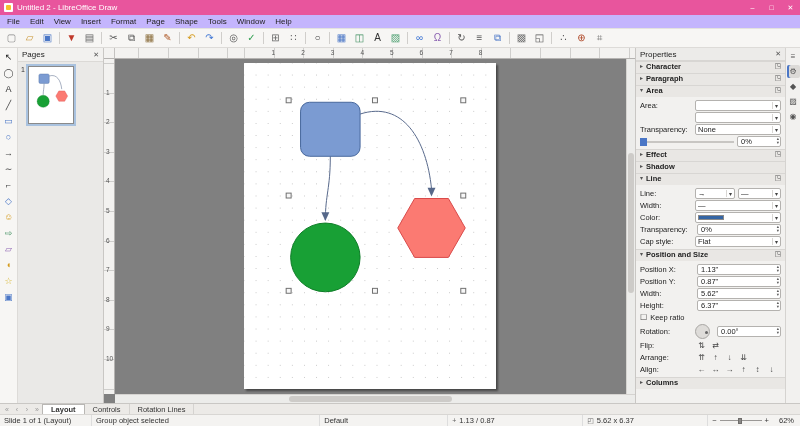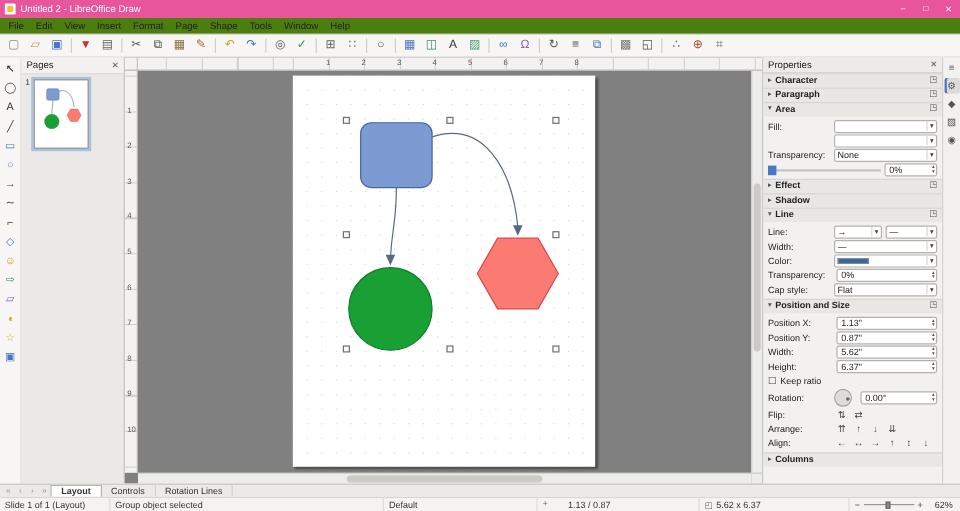--- a/index.html
+++ b/index.html
@@ -9,21 +9,21 @@
 
   
   .titlebar { height:15px; background:#e8559d; display:flex; align-items:center; padding-left:4px; color:#fff; flex:0 0 auto; }
   .app-icon { width:9px; height:9px; background:#fff; border-radius:1px; margin-right:4px; position:relative; flex:0 0 auto; }
   .app-icon::after { content:""; position:absolute; left:2px; top:2px; width:5px; height:5px; background:#f5c12e; border-radius:1px; }
   .title-text { font-size:8px; white-space:nowrap; }
   .win-controls { margin-left:auto; display:flex; height:100%; }
   .win-btn { width:19px; display:flex; align-items:center; justify-content:center; font-size:7px; color:#fff; }
 
   
-  .menubar { height:14px; background:#4d7c0f; border-bottom:1px solid #e4e2df; display:flex; align-items:center; padding-left:2px; flex:0 0 auto; }
+  .menubar { height:14px; background:#c4b5fd; border-bottom:1px solid #e4e2df; display:flex; align-items:center; padding-left:2px; flex:0 0 auto; }
   .menu-item { padding:0 5px; height:100%; display:flex; align-items:center; font-size:8px; cursor:default; }
 
   
   .toolbar { height:19px; background:#f7f6f4; border-bottom:1px solid #dddbd8; display:flex; align-items:center; padding:0 3px; gap:1px; flex:0 0 auto; }
   .tb-btn { width:17px; height:16px; display:flex; align-items:center; justify-content:center; border-radius:2px; flex:0 0 auto; }
   .tb-glyph { font-size:10px; line-height:1; }
   .tb-sep { width:1px; height:12px; background:#d0cecb; margin:0 2px; flex:0 0 auto; }
 
   
   .main { flex:1; display:flex; min-height:0; }
@@ -104,21 +104,21 @@
   .tab-nav-btn { width:10px; text-align:center; font-size:7px; color:#999; }
   .tab { padding:0 8px; display:flex; align-items:center; font-size:7.5px; color:#333; border-right:1px solid #d5d3d0; }
   .tab.active { background:#fff; font-weight:bold; border:1px solid #b9b7b4; border-bottom:none; }
 
   
   .statusbar { height:12px; background:#f4f3f1; border-top:1px solid #d8d6d3; display:flex; align-items:stretch; font-size:7.5px; color:#333; flex:0 0 auto; }
   .st-seg { display:flex; align-items:center; padding:0 4px; border-right:1px solid #ddd; white-space:nowrap; overflow:hidden; }
   .st-slide { width:92px; flex:0 0 auto; }
   .st-sel { flex:1; min-width:0; }
   .st-style { width:128px; flex:0 0 auto; }
-  .st-pos { width:135px; flex:0 0 auto; gap:17px; }
+  .st-pos { width:135px; flex:0 0 auto; gap:3px; }
   .st-size { width:125px; flex:0 0 auto; gap:3px; }
   .st-zoom { flex:0 0 auto; border-right:none; gap:3px; padding-right:6px; }
   .st-icon { color:#666; font-size:7px; }
   .zoom-slider { width:42px; height:8px; position:relative; }
   .zoom-slider::before { content:""; position:absolute; left:0; right:0; top:3.5px; height:1px; background:#9a9896; }
   .zoom-thumb { position:absolute; left:18px; top:1px; width:4px; height:6px; background:#8a8886; border:1px solid #6f6d6b; }
   .zoom-pct { width:22px; text-align:right; }
 </style>
 </head>
 <body>
@@ -404,21 +404,21 @@
         <span class="sb-launcher">◳</span>
       </div>
 
       <div class="sb-sec">
         <span class="sb-arrow">▾</span>
         <span>Area</span>
         <span class="sb-launcher">◳</span>
       </div>
       <div class="sb-body">
         <div class="sb-row">
-          <span class="sb-label">Fill:</span>
+          <span class="sb-label">Area:</span>
           <div class="sb-dd">
             <span class="dd-val"></span>
             <span class="dd-arr">▾</span>
           </div>
         </div>
         <div class="sb-row">
           <span class="sb-label"></span>
           <div class="sb-dd">
             <span class="dd-val"></span>
             <span class="dd-arr">▾</span>

